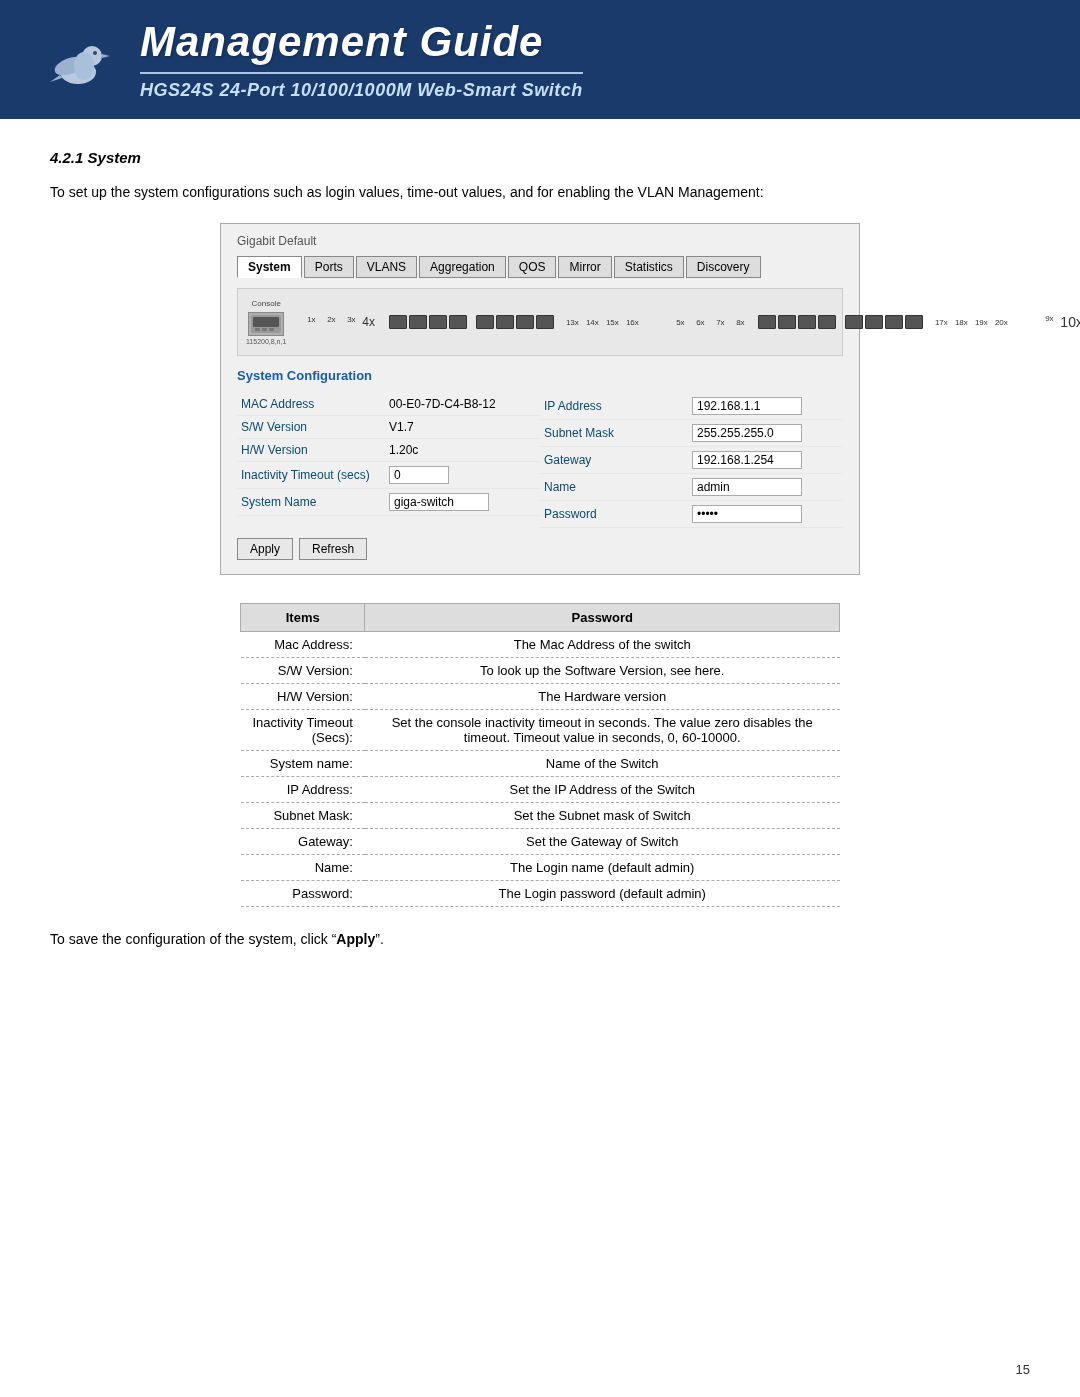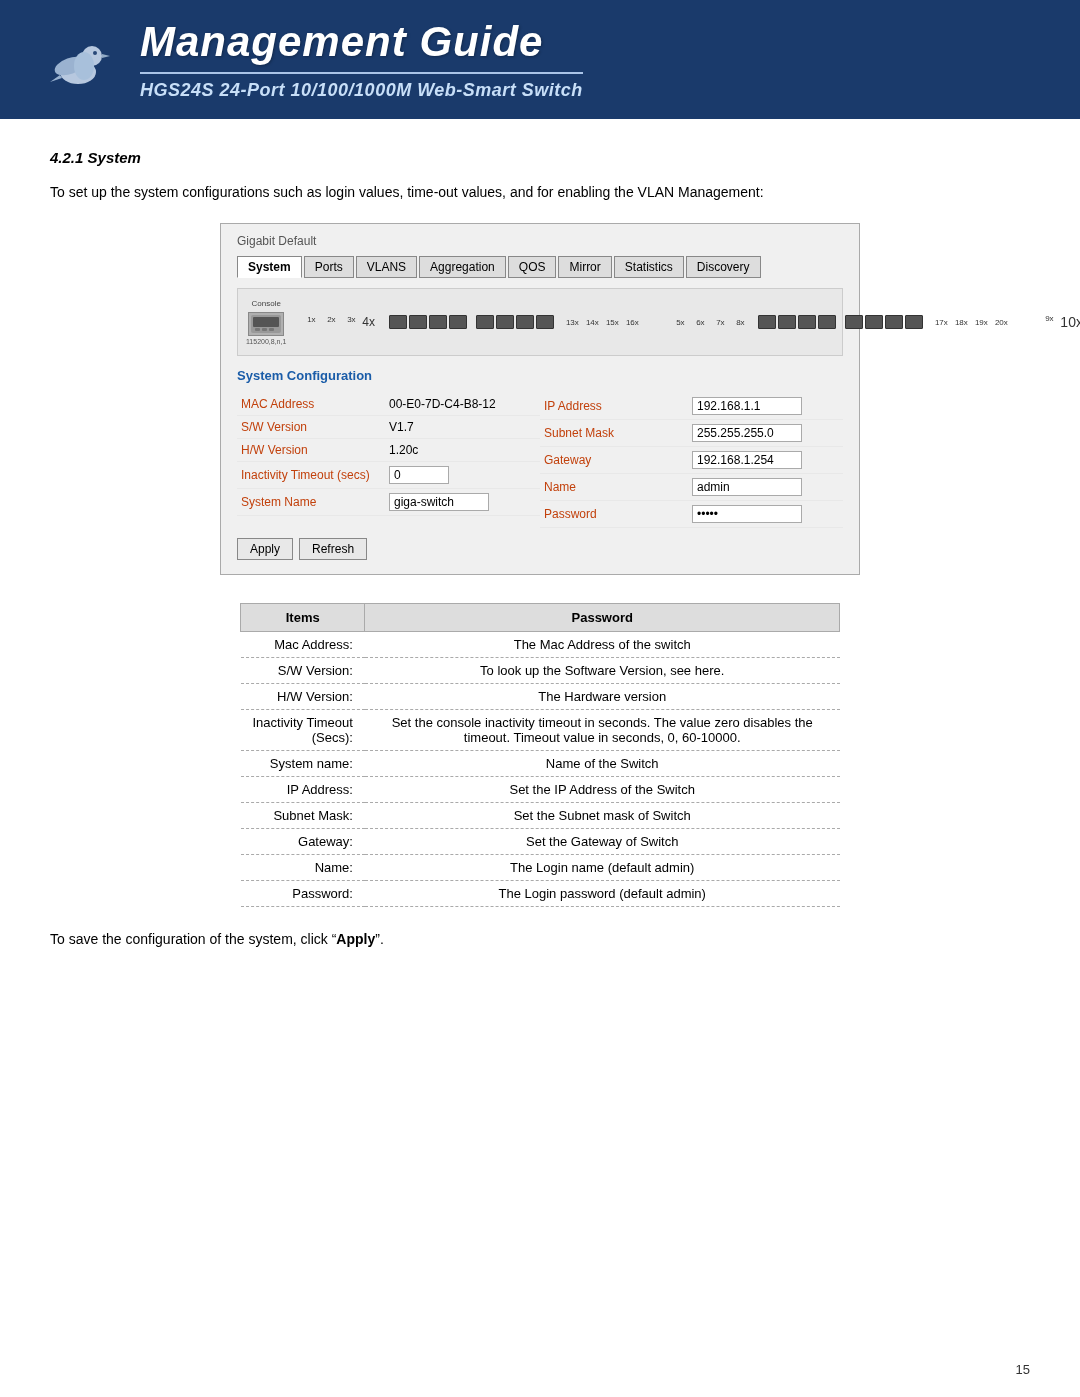--- a/index.html
+++ b/index.html
@@ -218,21 +218,21 @@
     .config-row {
       display: flex;
       align-items: center;
       padding: 4px 4px;
       border-bottom: 1px solid #e8e8e8;
       gap: 8px;
     }
     .config-label {
       font-size: 12px;
       min-width: 140px;
-      color: #c2410c;
+      color: #0c4a6e;
     }
     .config-input {
       font-size: 12px;
       border: 1px solid #aaa;
       padding: 1px 4px;
       width: 110px;
       background: #fff;
     }
 
     

